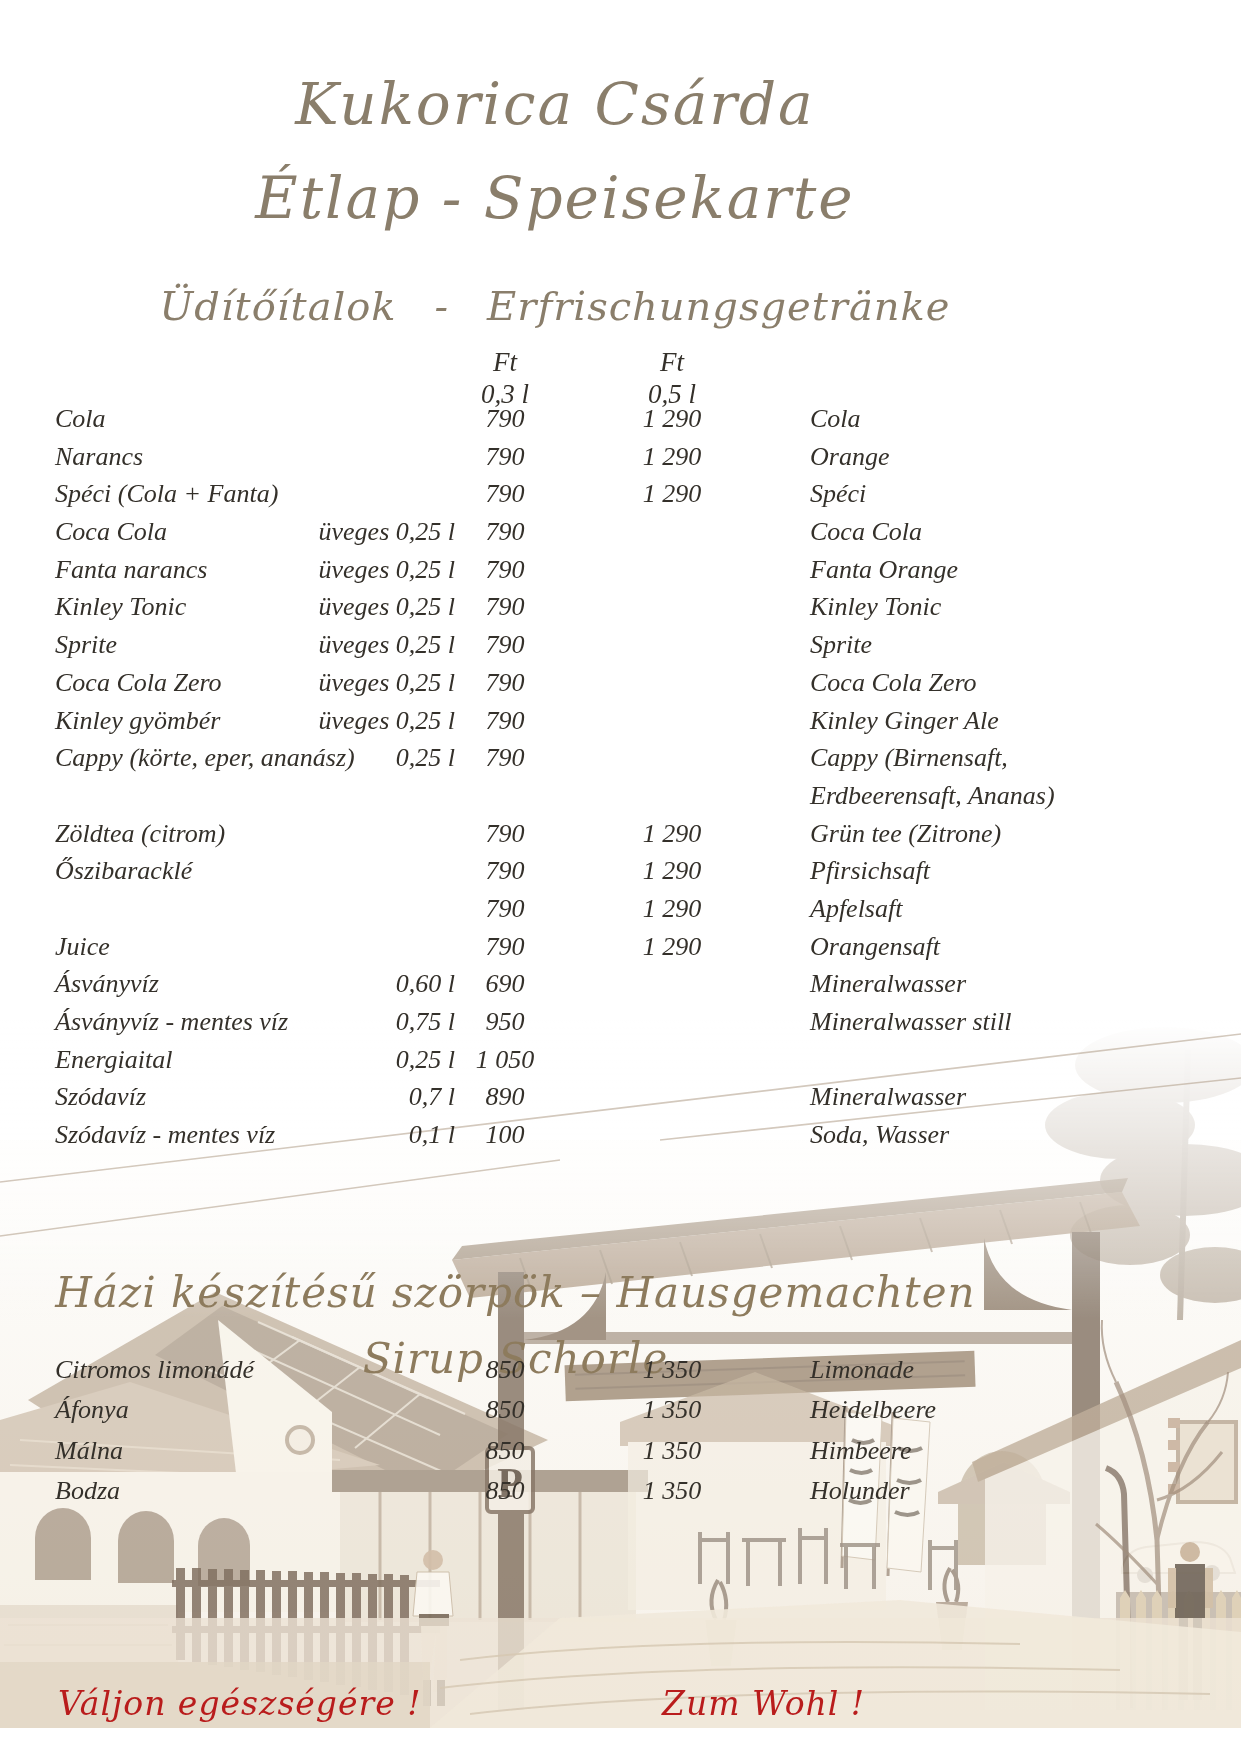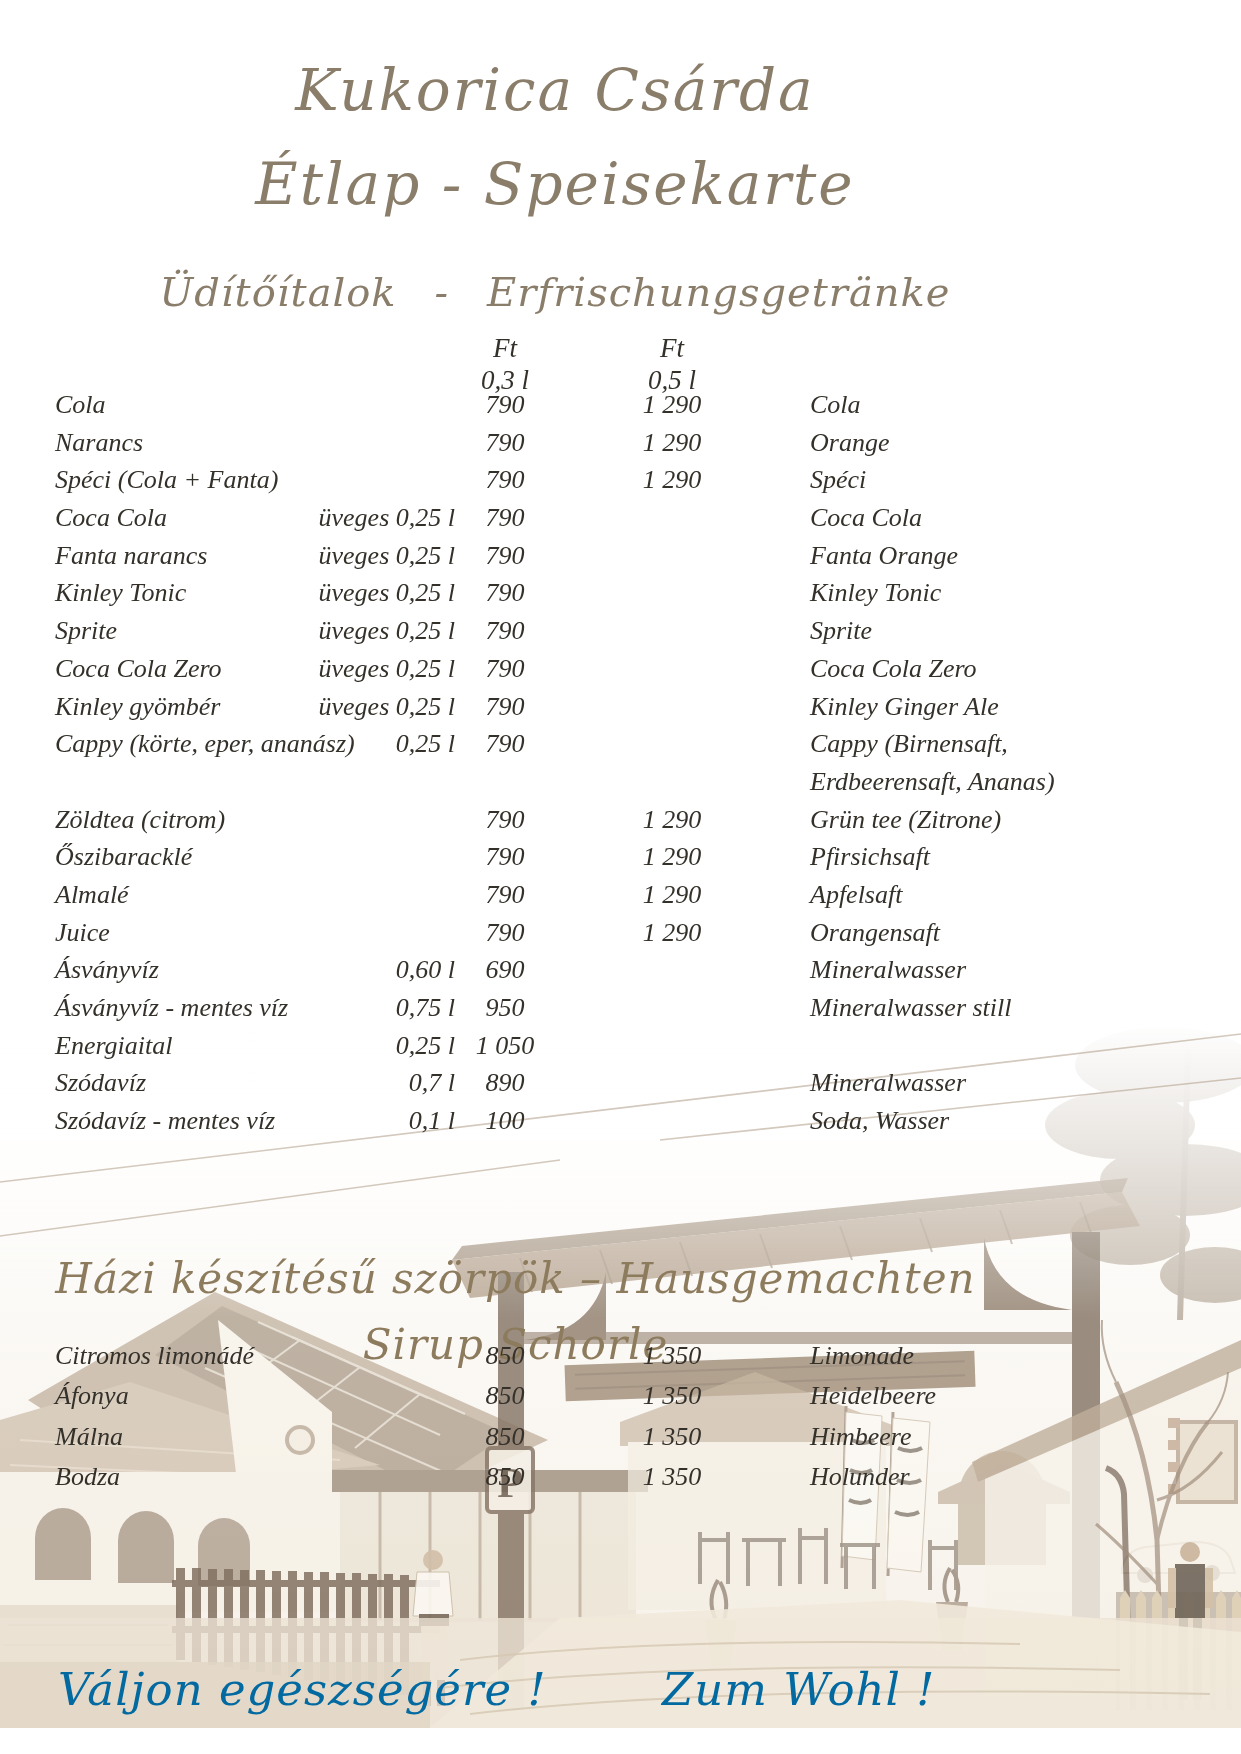--- a/index.html
+++ b/index.html
@@ -5,21 +5,21 @@
   html,body{margin:0;padding:0;}
   body{
     width:1241px;height:1754px;
     background:#ffffff;
     font-family:"Liberation Serif", serif;
     position:relative;
     overflow:hidden;
   }
   .page{position:absolute;inset:0;}
   .photo{position:absolute;left:0;top:1020px;width:1241px;height:708px;z-index:0;}
-  .content{position:absolute;inset:0;z-index:1;}
+  .content{position:absolute;inset:0;z-index:1;margin-top:14px;}
 
   
   .heading{position:absolute;left:0;width:1110px;text-align:center;color:#8a7e6b;font-family:"DejaVu Serif", serif;font-style:italic;}
   .title1{top:44px;font-size:58px;line-height:92px;letter-spacing:2px;}
   .title2{top:138px;font-size:58px;line-height:92px;letter-spacing:2px;}
   .subtitle{top:256px;font-size:40px;line-height:72px;letter-spacing:1px;}
   .subtitle .sep{display:inline-block;margin:0 38px;}
 
   
   .colhead{position:absolute;top:332px;left:0;width:1241px;height:70px;
@@ -39,21 +39,21 @@
   .c-p2{position:absolute;left:597px;width:150px;text-align:center;}
   .c-de{position:absolute;left:810px;width:420px;}
 
   
   .syrup-title{position:absolute;top:1246px;left:0;width:1031px;text-align:center;
     font-family:"DejaVu Serif", serif;font-style:italic;font-size:42px;line-height:66px;
     color:#8d7b5d;letter-spacing:1px;}
 
   
   .toast{position:absolute;top:1652px;font-family:"DejaVu Serif", serif;font-style:italic;
-    font-size:45px;line-height:76px;color:#0369a1;letter-spacing:1px;text-align:center;}
+    font-size:33px;line-height:76px;color:#b91c1c;letter-spacing:1px;text-align:center;}
   .toast-hu{left:58px;}
   .toast-de{left:662px;}
 </style>
 </head>
 <body>
 
 <div class="page">
 
   <svg class="photo" viewBox="0 0 1241 708" xmlns="http://www.w3.org/2000/svg">
     <defs>
@@ -411,24 +411,20 @@
     <div class="c-name">
       <span>Őszibaracklé</span>
       <span></span>
     </div>
     <div class="c-p1">790</div>
     <div class="c-p2">1 290</div>
     <div class="c-de">Pfirsichsaft</div>
   </div>
 
   <div class="row">
-    <div class="c-name">
-      <span>Almalé</span>
-      <span></span>
-    </div>
     <div class="c-p1">790</div>
     <div class="c-p2">1 290</div>
     <div class="c-de">Apfelsaft</div>
   </div>
 
   <div class="row">
     <div class="c-name">
       <span>Juice</span>
       <span></span>
     </div>

